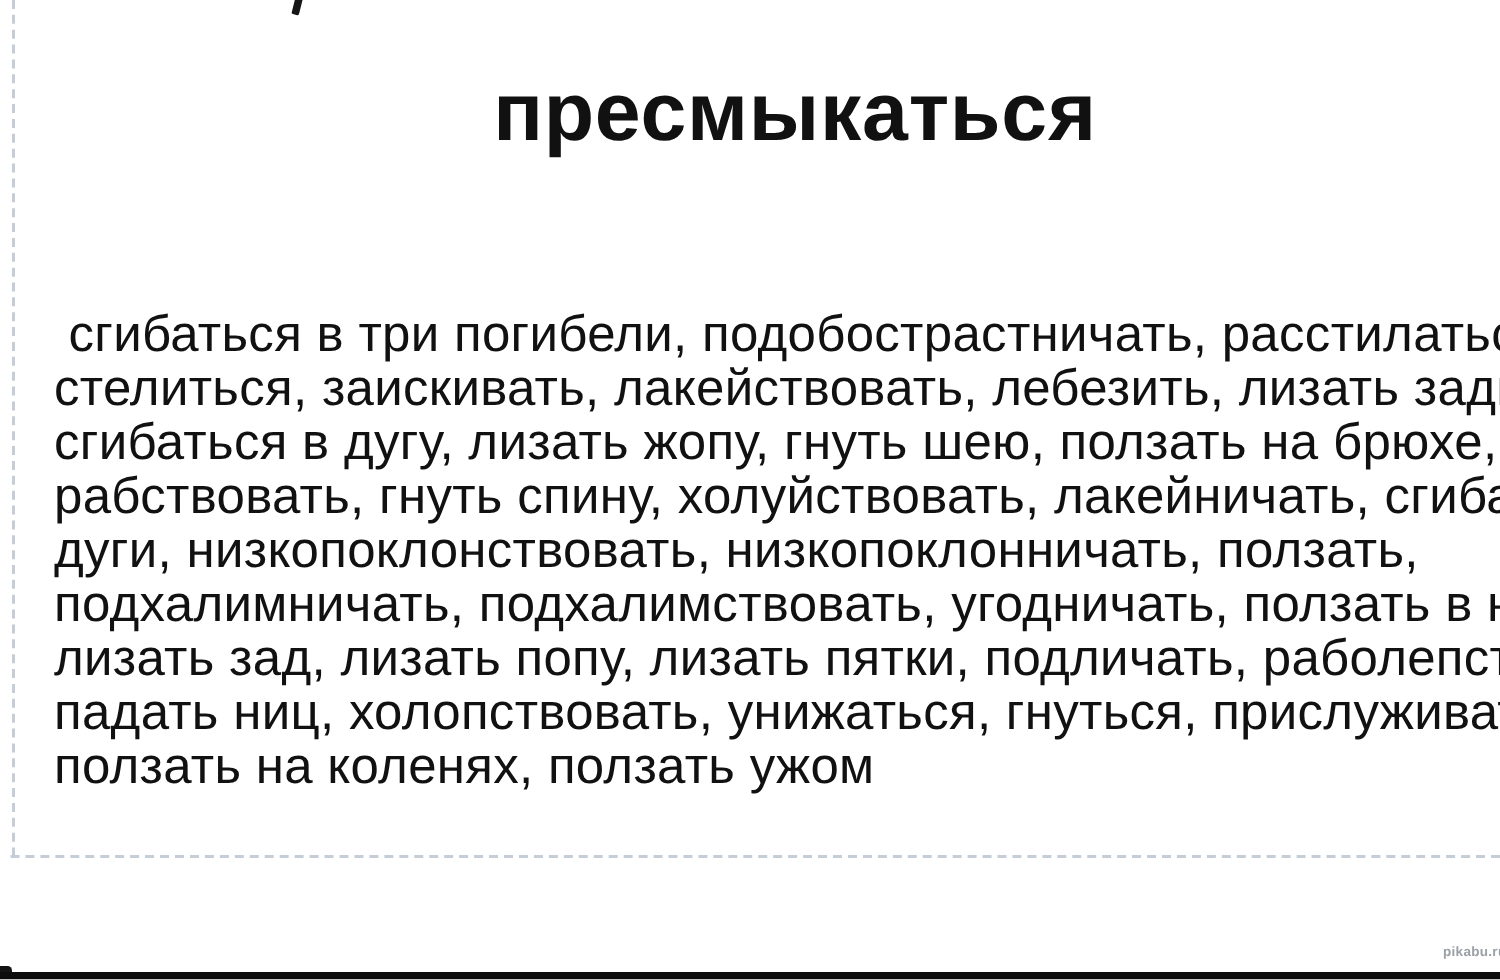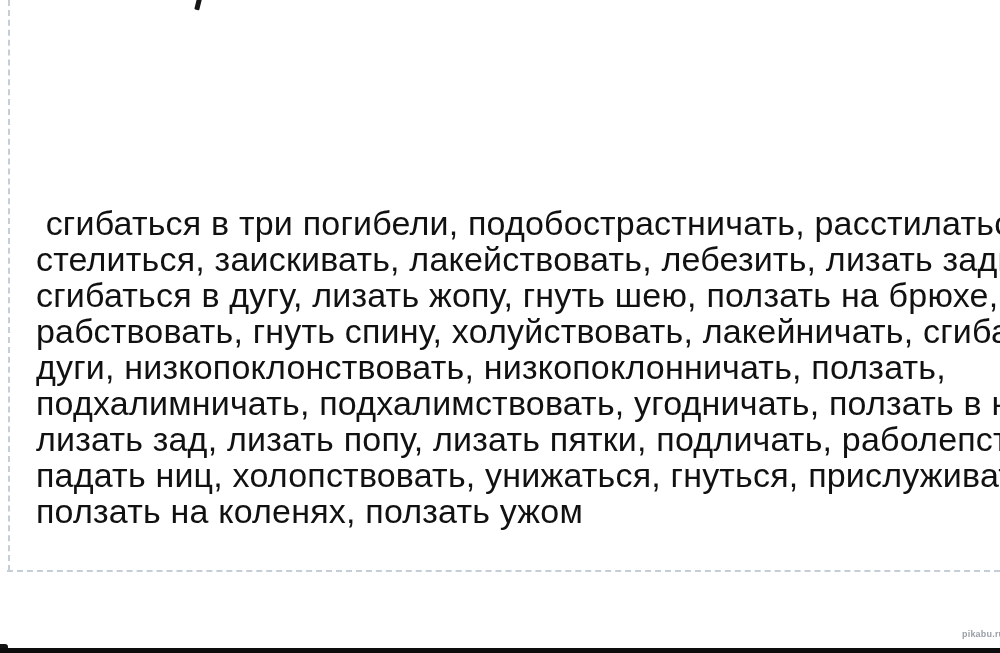--- a/index.html
+++ b/index.html
@@ -94,20 +94,21 @@
 </head>
 <body>
 
 <div class="page">
 
   <div class="dash-v"></div>
   <div class="dash-h"></div>
 
   <div class="crop-fragment-top"></div>
 
+  <div class="title">пресмыкаться</div>
 
   <div class="synonyms"> сгибаться в три погибели, подобострастничать, расстилаться,
 стелиться, заискивать, лакействовать, лебезить, лизать задницу,
 сгибаться в дугу, лизать жопу, гнуть шею, ползать на брюхе,
 рабствовать, гнуть спину, холуйствовать, лакейничать, сгибаться в три
 дуги, низкопоклонствовать, низкопоклонничать, ползать,
 подхалимничать, подхалимствовать, угодничать, ползать в ногах,
 лизать зад, лизать попу, лизать пятки, подличать, раболепствовать,
 падать ниц, холопствовать, унижаться, гнуться, прислуживаться,
 ползать на коленях, ползать ужом</div>

